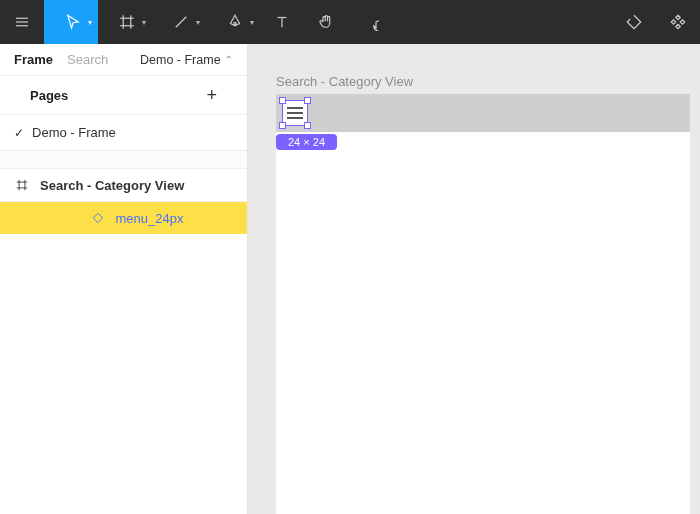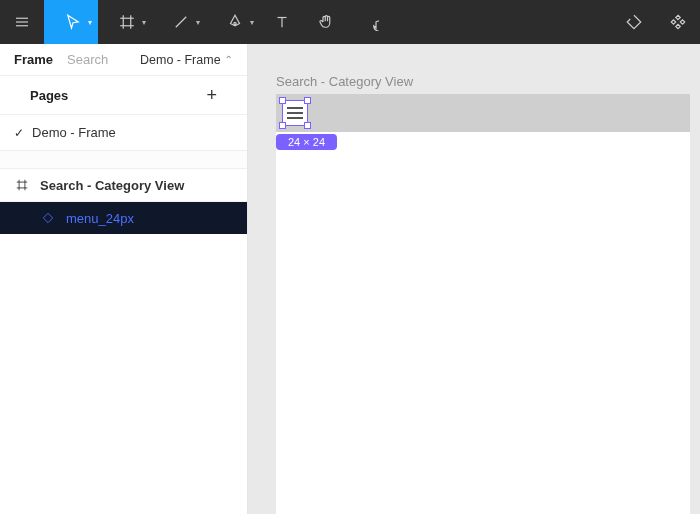--- a/index.html
+++ b/index.html
@@ -23,21 +23,21 @@
   .pages-header { display: flex; align-items: center; padding: 10px 30px; border-bottom: 1px solid #eee; }
   .pages-header .label { font-weight: 600; color: #222; }
   .pages-header .plus { margin-left: auto; font-size: 18px; color: #333; cursor: pointer; line-height: 1; }
 
   .page-row { display: flex; align-items: center; padding: 10px 14px; border-bottom: 1px solid #eee; gap: 8px; }
   .page-row .check { font-size: 12px; }
   .gap-row { height: 18px; border-bottom: 1px solid #eee; background:#fcfcfc; }
 
   .layer-row { display: flex; align-items: center; padding: 8px 14px; gap: 10px; }
   .layer-row.frame { font-weight: 600; border-bottom: 1px solid #f3f3f3; }
-  .layer-row.selected { background: #0f172a; color: #4b6fff; }
+  .layer-row.selected { background: #fde047; color: #4b6fff; justify-content: center; }
   .layer-row.child { padding-left: 40px; }
   .layer-icon { width: 16px; height: 16px; display: inline-flex; align-items:center; justify-content:center; }
   .layer-icon svg { width:14px; height:14px; stroke: currentColor; fill: none; stroke-width:1.5; }
 
   .canvas-wrap { flex: 1; background: #e9e9e9; position: relative; }
   .canvas-title { position: absolute; left: 28px; top: 30px; color: #8c8c8c; font-size: 13px; }
   .artboard { position: absolute; left: 28px; top: 50px; right: 10px; bottom: 0; background: #fff; }
   .tabbar-strip { position: absolute; top: 0; left: 0; right: 0; height: 38px; background: #cfcfcf; }
   .sel-obj { position: absolute; left: 6px; top: 6px; width: 26px; height: 26px; background: #fff; border: 1.5px solid #7b61ff; display:flex; flex-direction:column; align-items:center; justify-content:center; gap:3px; }
   .sel-obj .bar { width: 16px; height: 2px; background: #555; }

